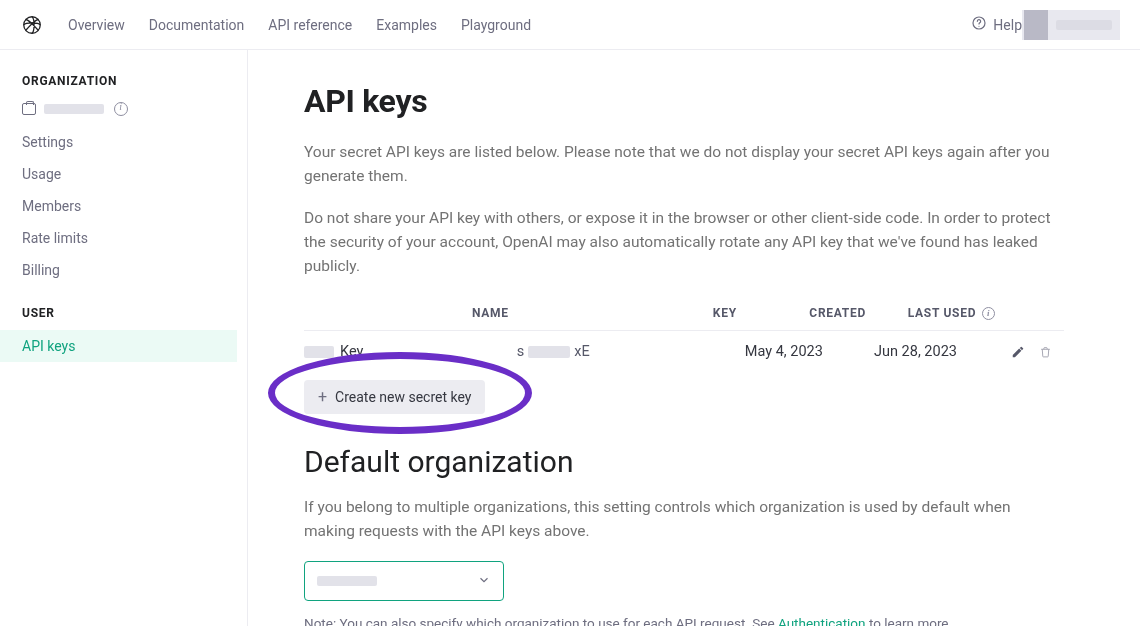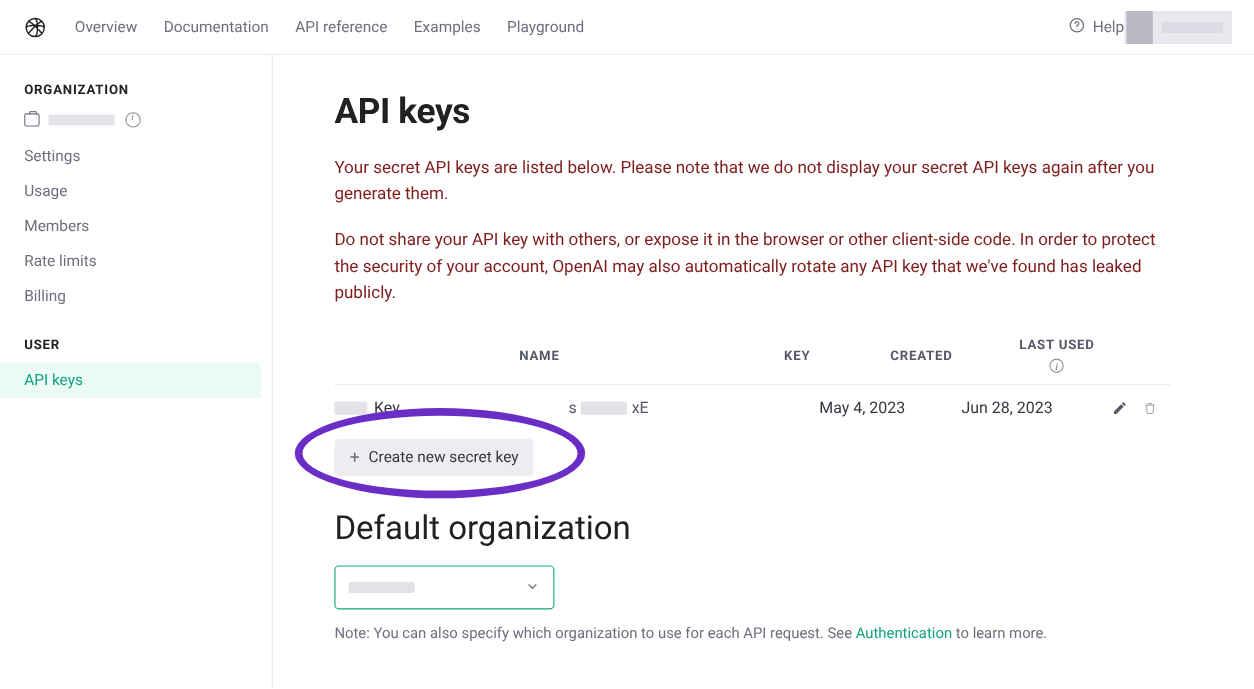--- a/index.html
+++ b/index.html
@@ -26,27 +26,27 @@
     .sb-org-blur { width: 60px; height: 10px; background: #e2e2e9; border-radius: 2px; }
     .sb-info { width: 14px; height: 14px; border: 1.2px solid #8e8ea0; border-radius: 50%; position: relative; margin-left: 2px; }
     .sb-info::after { content: "i"; position: absolute; top: -2px; left: 4.2px; font-size: 10px; color: #8e8ea0; font-style: italic; font-family: Georgia, serif; }
     .sb-item { padding: 8px 22px; font-size: 14px; color: #6e6e80; cursor: pointer; }
     .sb-item.active { background: #ebfaf5; color: #10a37f; }
     .sb-gap { height: 20px; }
 
     
     .main { flex: 1; padding: 32px 56px 24px; overflow-y: auto; }
     h1 { font-size: 32px; font-weight: 700; margin-bottom: 20px; letter-spacing: -0.01em; }
-    .para { font-size: 15.5px; line-height: 1.55; color: #7f1d1d; margin-bottom: 18px; max-width: 760px; }
+    .para { font-size: 15.5px; line-height: 1.55; color: #737373; margin-bottom: 18px; max-width: 760px; }
 
     
     .tbl { width: 100%; max-width: 760px; border-collapse: collapse; }
     .tbl th { text-align: right; font-size: 12px; letter-spacing: 0.06em; font-weight: 700; color: #565869; padding: 10px 8px 10px 0; border-bottom: 1px solid #ececf1; }
     .tbl td { font-size: 14.5px; padding: 12px 8px 12px 0; color: #353740; }
-    .th-lu { display: inline-flex; align-items: center; gap: 6px; flex-direction: column; }
+    .th-lu { display: inline-flex; align-items: center; gap: 6px; }
     .info-circ { width: 13px; height: 13px; border: 1.2px solid #8e8ea0; border-radius: 50%; display: inline-flex; align-items: center; justify-content: center; font-size: 9px; color: #8e8ea0; font-style: italic; font-family: Georgia, serif; }
     .td-name { display: flex; align-items: center; gap: 6px; }
     .td-blur { display: inline-block; height: 12px; background: #e2e2e9; border-radius: 2px; }
     .td-key { display: flex; align-items: center; gap: 4px; color: #565869; }
     .row-actions { display: flex; gap: 14px; align-items: center; justify-content: flex-end; padding-right: 4px; }
     .act-btn { display: inline-flex; cursor: pointer; color: #6e6e80; }
 
     
     .create-wrap { position: relative; display: inline-block; margin: 8px 0 24px; }
     .create-btn { display: inline-flex; align-items: center; gap: 8px; background: #ececf1; border: none; padding: 9px 14px; font-size: 14px; color: #353740; border-radius: 4px; cursor: pointer; }
@@ -170,20 +170,21 @@
 
     <div class="create-wrap">
       <button class="create-btn">
         <span class="plus">+</span>
         <span>Create new secret key</span>
       </button>
       <div class="hl-ring"></div>
     </div>
 
     <h2>Default organization</h2>
+    <p class="para">If you belong to multiple organizations, this setting controls which organization is used by default when making requests with the API keys above.</p>
 
     <div class="select">
       <span class="sel-blur"></span>
       <span class="chev">
         <svg width="14" height="14" viewBox="0 0 24 24" fill="none" stroke="#6e6e80" stroke-width="2">
             <path d="M6 9l6 6 6-6"></path>
           </svg>
       </span>
     </div>
 

